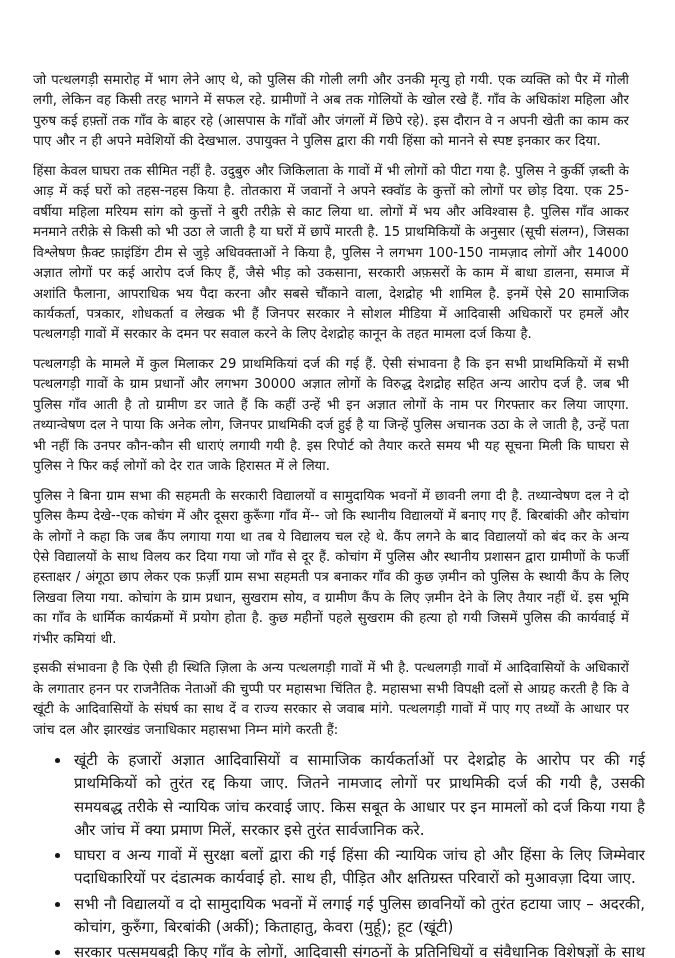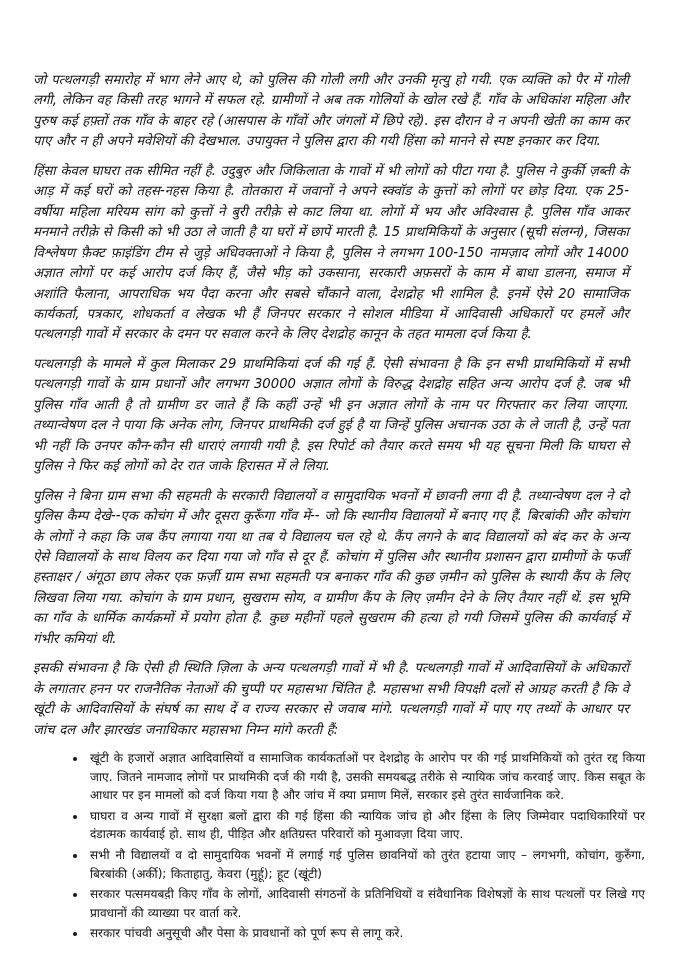--- a/index.html
+++ b/index.html
@@ -21,47 +21,46 @@
     left: 33px;
     right: 30px;
     top: 70px;
   }
   .para {
     font-size: 13.2px;
     line-height: 1.55;
     text-align: justify;
     margin: 0 16px 9px 0;
     word-spacing: 0.5px;
-    font-style: italic;
   }
   ul.demands {
     margin: 3px 0 0 0;
     padding: 0 0 0 38px;
     list-style: disc outside;
   }
   ul.demands li {
-    font-size: 12px;
+    font-size: 15px;
     line-height: 1.55;
     text-align: justify;
     padding-left: 3px;
-    margin: 0 0 2px 16px;
+    margin: 0 0 2px 0;
     word-spacing: 0.5px;
   }
 </style>
 </head>
 <body>
 
 <div class="page">
   <div class="content">
     <p class="para">जो पत्थलगड़ी समारोह में भाग लेने आए थे, को पुलिस की गोली लगी और उनकी मृत्यु हो गयी. एक व्यक्ति को पैर में गोली लगी, लेकिन वह किसी तरह भागने में सफल रहे. ग्रामीणों ने अब तक गोलियों के खोल रखे हैं. गाँव के अधिकांश महिला और पुरुष कई हफ़्तों तक गाँव के बाहर रहे (आसपास के गाँवों और जंगलों में छिपे रहे). इस दौरान वे न अपनी खेती का काम कर पाए और न ही अपने मवेशियों की देखभाल. उपायुक्त ने पुलिस द्वारा की गयी हिंसा को मानने से स्पष्ट इनकार कर दिया.</p>
     <p class="para">हिंसा केवल घाघरा तक सीमित नहीं है. उदुबुरु और जिकिलाता के गावों में भी लोगों को पीटा गया है. पुलिस ने कुर्की ज़ब्ती के आड़ में कई घरों को तहस-नहस किया है. तोतकारा में जवानों ने अपने स्क्वॉड के कुत्तों को लोगों पर छोड़ दिया. एक 25-वर्षीया महिला मरियम सांग को कुत्तों ने बुरी तरीक़े से काट लिया था. लोगों में भय और अविश्वास है. पुलिस गाँव आकर मनमाने तरीक़े से किसी को भी उठा ले जाती है या घरों में छापें मारती है. 15 प्राथमिकियों के अनुसार (सूची संलग्न), जिसका विश्लेषण फ़ैक्ट फ़ाइंडिंग टीम से जुड़े अधिवक्ताओं ने किया है, पुलिस ने लगभग 100-150 नामज़ाद लोगों और 14000 अज्ञात लोगों पर कई आरोप दर्ज किए हैं, जैसे भीड़ को उकसाना, सरकारी अफ़सरों के काम में बाधा डालना, समाज में अशांति फैलाना, आपराधिक भय पैदा करना और सबसे चौंकाने वाला, देशद्रोह भी शामिल है. इनमें ऐसे 20 सामाजिक कार्यकर्ता, पत्रकार, शोधकर्ता व लेखक भी हैं जिनपर सरकार ने सोशल मीडिया में आदिवासी अधिकारों पर हमलें और पत्थलगड़ी गावों में सरकार के दमन पर सवाल करने के लिए देशद्रोह कानून के तहत मामला दर्ज किया है.</p>
     <p class="para">पत्थलगड़ी के मामले में कुल मिलाकर 29 प्राथमिकियां दर्ज की गई हैं. ऐसी संभावना है कि इन सभी प्राथमिकियों में सभी पत्थलगड़ी गावों के ग्राम प्रधानों और लगभग 30000 अज्ञात लोगों के विरुद्ध देशद्रोह सहित अन्य आरोप दर्ज है. जब भी पुलिस गाँव आती है तो ग्रामीण डर जाते हैं कि कहीं उन्हें भी इन अज्ञात लोगों के नाम पर गिरफ्तार कर लिया जाएगा. तथ्यान्वेषण दल ने पाया कि अनेक लोग, जिनपर प्राथमिकी दर्ज हुई है या जिन्हें पुलिस अचानक उठा के ले जाती है, उन्हें पता भी नहीं कि उनपर कौन-कौन सी धाराएं लगायी गयी है. इस रिपोर्ट को तैयार करते समय भी यह सूचना मिली कि घाघरा से पुलिस ने फिर कई लोगों को देर रात जाके हिरासत में ले लिया.</p>
     <p class="para">पुलिस ने बिना ग्राम सभा की सहमती के सरकारी विद्यालयों व सामुदायिक भवनों में छावनी लगा दी है. तथ्यान्वेषण दल ने दो पुलिस कैम्प देखे--एक कोचंग में और दूसरा कुरूँगा गाँव में-- जो कि स्थानीय विद्यालयों में बनाए गए हैं. बिरबांकी और कोचांग के लोगों ने कहा कि जब कैंप लगाया गया था तब ये विद्यालय चल रहे थे. कैंप लगने के बाद विद्यालयों को बंद कर के अन्य ऐसे विद्यालयों के साथ विलय कर दिया गया जो गाँव से दूर हैं. कोचांग में पुलिस और स्थानीय प्रशासन द्वारा ग्रामीणों के फर्जी हस्ताक्षर / अंगूठा छाप लेकर एक फ़र्ज़ी ग्राम सभा सहमती पत्र बनाकर गाँव की कुछ ज़मीन को पुलिस के स्थायी कैंप के लिए लिखवा लिया गया. कोचांग के ग्राम प्रधान, सुखराम सोय, व ग्रामीण कैंप के लिए ज़मीन देने के लिए तैयार नहीं थें. इस भूमि का गाँव के धार्मिक कार्यक्रमों में प्रयोग होता है. कुछ महीनों पहले सुखराम की हत्या हो गयी जिसमें पुलिस की कार्यवाई में गंभीर कमियां थी.</p>
     <p class="para">इसकी संभावना है कि ऐसी ही स्थिति ज़िला के अन्य पत्थलगड़ी गावों में भी है. पत्थलगड़ी गावों में आदिवासियों के अधिकारों के लगातार हनन पर राजनैतिक नेताओं की चुप्पी पर महासभा चिंतित है. महासभा सभी विपक्षी दलों से आग्रह करती है कि वे खूंटी के आदिवासियों के संघर्ष का साथ दें व राज्य सरकार से जवाब मांगे. पत्थलगड़ी गावों में पाए गए तथ्यों के आधार पर जांच दल और झारखंड जनाधिकार महासभा निम्न मांगे करती हैं:</p>
     <ul class="demands">
       <li>खूंटी के हजारों अज्ञात आदिवासियों व सामाजिक कार्यकर्ताओं पर देशद्रोह के आरोप पर की गई प्राथमिकियों को तुरंत रद्द किया जाए. जितने नामजाद लोगों पर प्राथमिकी दर्ज की गयी है, उसकी समयबद्ध तरीके से न्यायिक जांच करवाई जाए. किस सबूत के आधार पर इन मामलों को दर्ज किया गया है और जांच में क्या प्रमाण मिलें, सरकार इसे तुरंत सार्वजानिक करे.</li>
       <li>घाघरा व अन्य गावों में सुरक्षा बलों द्वारा की गई हिंसा की न्यायिक जांच हो और हिंसा के लिए जिम्मेवार पदाधिकारियों पर दंडात्मक कार्यवाई हो. साथ ही, पीड़ित और क्षतिग्रस्त परिवारों को मुआवज़ा दिया जाए.</li>
-      <li>सभी नौ विद्यालयों व दो सामुदायिक भवनों में लगाई गई पुलिस छावनियों को तुरंत हटाया जाए – लगभगी, कोचांग, कुरुँगा, बिरबांकी (अर्की); किताहातु, केवरा (मुर्हू); हूट (खूंटी)</li>
+      <li>सभी नौ विद्यालयों व दो सामुदायिक भवनों में लगाई गई पुलिस छावनियों को तुरंत हटाया जाए – अदरकी, कोचांग, कुरुँगा, बिरबांकी (अर्की); किताहातु, केवरा (मुर्हू); हूट (खूंटी)</li>
       <li>सरकार पत्समयबद़ी किए गाँव के लोगों, आदिवासी संगठनों के प्रतिनिधियों व संवैधानिक विशेषज्ञों के साथ पत्थलों पर लिखे गए प्रावधानों की व्याख्या पर वार्ता करे.</li>
       <li>सरकार पांचवी अनुसूची और पेसा के प्रावधानों को पूर्ण रूप से लागू करे.</li>
     </ul>
   </div>
 </div>
 
 </body></html>

